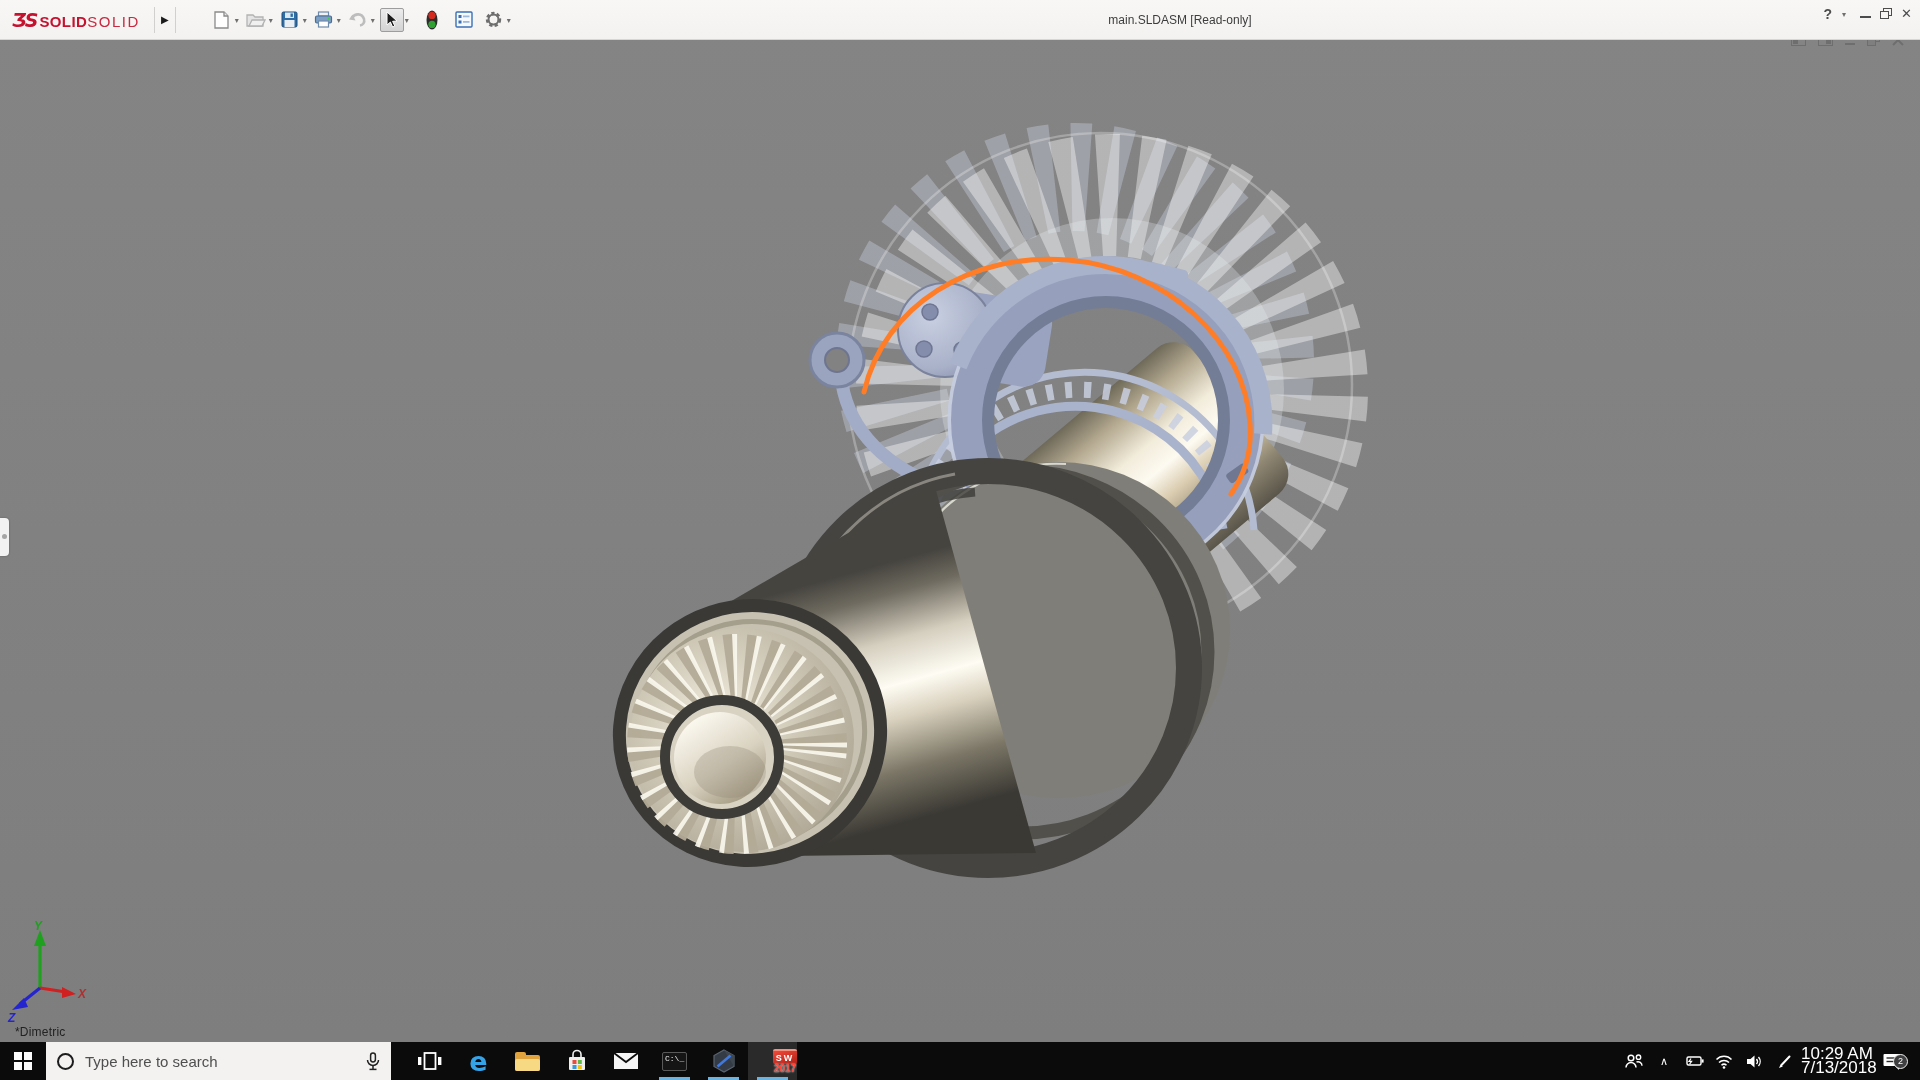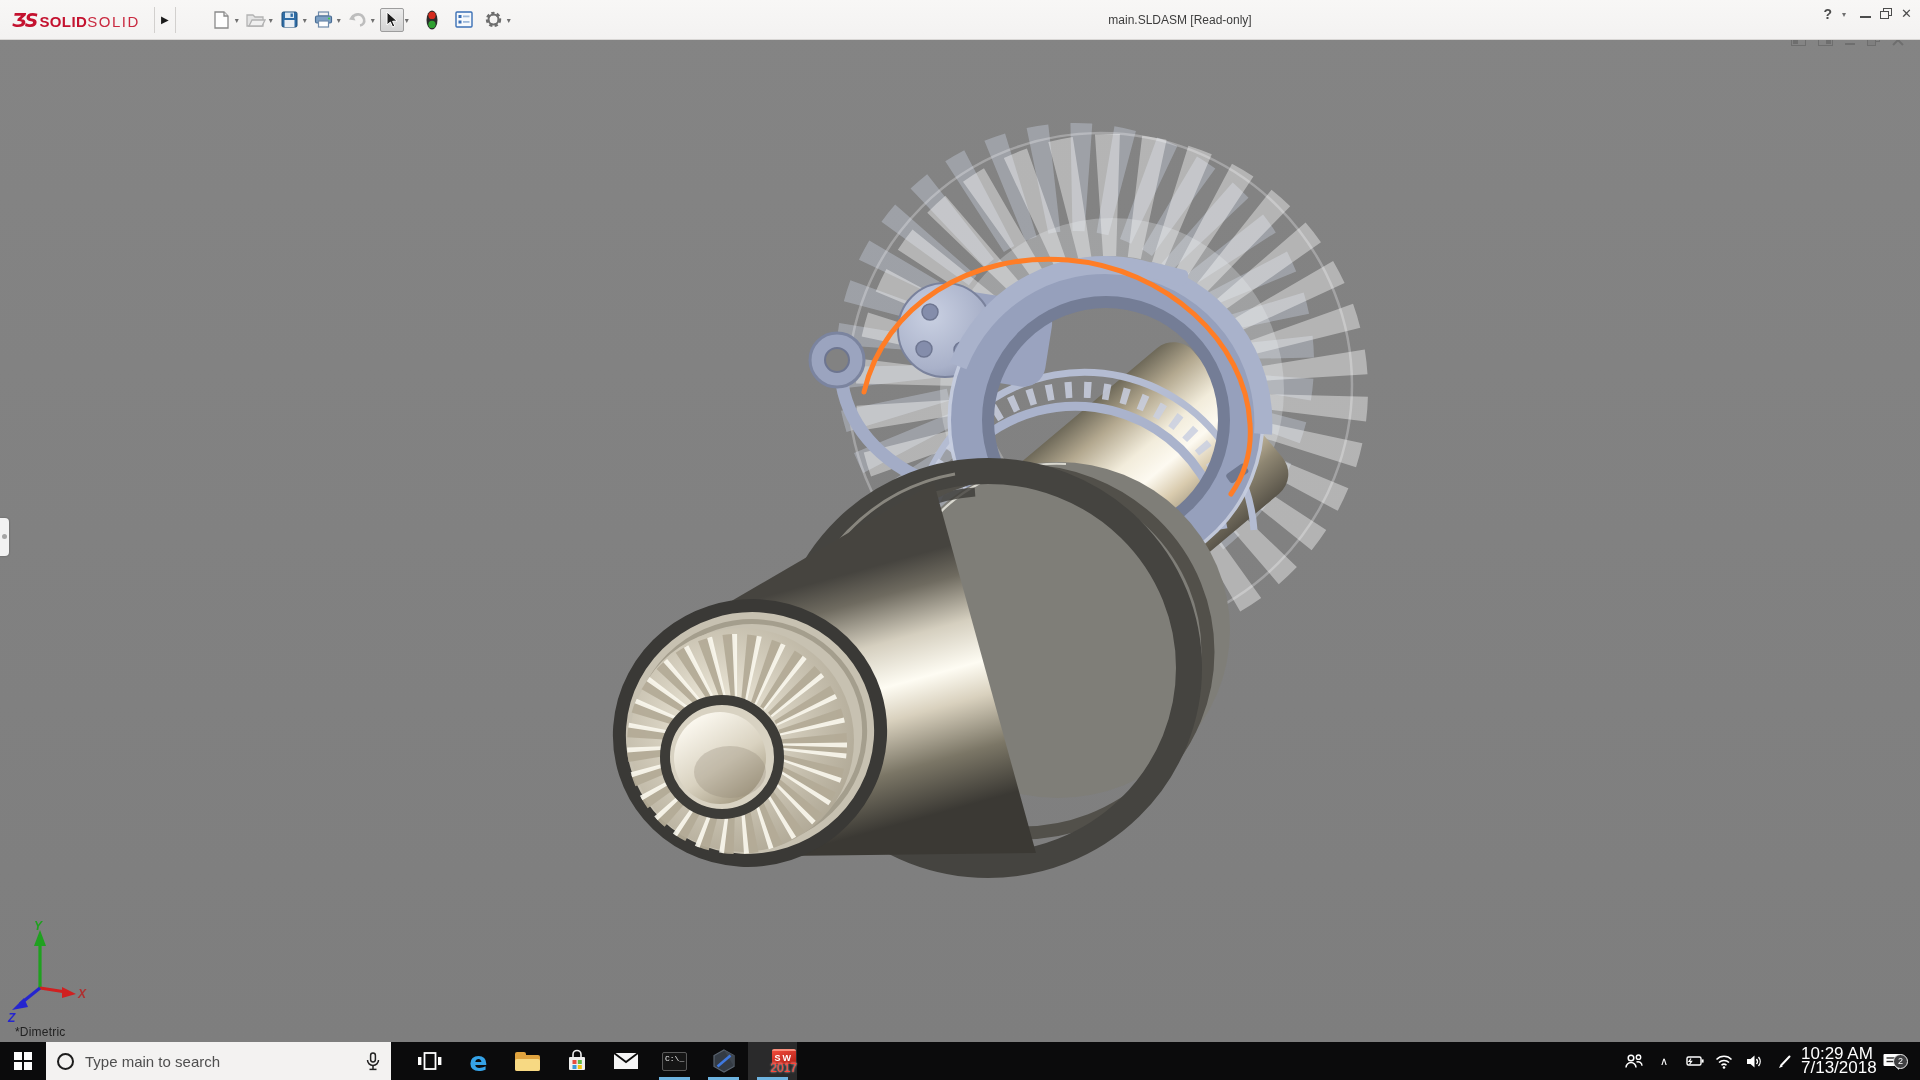--- a/index.html
+++ b/index.html
@@ -74,21 +74,21 @@
   .folder-ico { position:relative; width:25px; height:19px; }
   .folder-ico .back { position:absolute; left:0; bottom:0; width:25px; height:16px; background:#e0a33e; border-radius:2px; }
   .folder-ico .tab  { position:absolute; left:0; top:0; width:11px; height:6px; background:#e0a33e; border-radius:2px 2px 0 0; }
   .folder-ico .front{ position:absolute; left:0; bottom:0; width:25px; height:12px; background:#f7d983; border-radius:2px; }
   .cmd-ico { width:25px; height:19px; background:#151515; border:1px solid #595959; border-radius:2px;
              color:#eee; font-family:"Liberation Mono",monospace; font-size:8px; line-height:9px; padding:1px 2px; }
   .sw-ico { display:flex; flex-direction:column; align-items:center; }
   .sw-cube { width:24px; height:15px; background:linear-gradient(160deg,#ef4a3a,#b21f16); border-top:2px solid #f98e7c;
              border-radius:2px; color:#fff; font-size:9px; font-weight:bold; letter-spacing:2px;
              display:flex; align-items:center; justify-content:center; }
-  .sw-year { font-size:12px; font-weight:normal; color:#ff4438; text-shadow:0 0 2px #fff; line-height:9px; }
+  .sw-year { font-size:10px; font-weight:bold; color:#ff4438; text-shadow:0 0 2px #fff; line-height:9px; }
   .tray { margin-left:auto; display:flex; align-items:center; gap:4px; padding-right:2px; }
   .tray-ico { width:26px; display:flex; align-items:center; justify-content:center; }
   .chev { color:#fff; font-size:11px; font-family:"DejaVu Sans",sans-serif; }
   .clock { width:72px; text-align:left; color:#fff; font-size:17px; line-height:14px; }
   .action-wrap { position:relative; width:30px; display:flex; align-items:center; justify-content:center; }
   .badge { position:absolute; right:-1px; bottom:2px; min-width:15px; height:15px; border-radius:50%;
            background:#3f3f41; border:1.5px solid #efefef; color:#fff; font-size:9px;
            display:flex; align-items:center; justify-content:center; }
   .show-desktop { width:7px; border-left:1px solid #3c3c3c; }
 </style>
@@ -342,21 +342,21 @@
     <div class="win-logo">
       <div></div>
         <div></div>
         <div></div>
         <div></div>
     </div>
   </div>
 
   <div class="search-box">
     <div class="cortana-ring"></div>
-    <span class="search-text">Type main to search</span>
+    <span class="search-text">Type here to search</span>
     <svg class="mic-svg" width="14" height="19" viewBox="0 0 14 19">
       <rect x="4.6" y="1" width="4.8" height="9" rx="2.4" fill="none" stroke="#222" stroke-width="1.5"></rect>
       <path d="M1.5 8 a5.5 5.5 0 0 0 11 0" fill="none" stroke="#222" stroke-width="1.5"></path>
       <line x1="7" y1="13.5" x2="7" y2="17" stroke="#222" stroke-width="1.5"></line>
       <line x1="3.5" y1="17.4" x2="10.5" y2="17.4" stroke="#222" stroke-width="1.5"></line>
     </svg>
   </div>
 
   <div class="tb-apps">
     <div class="tb-btn">

